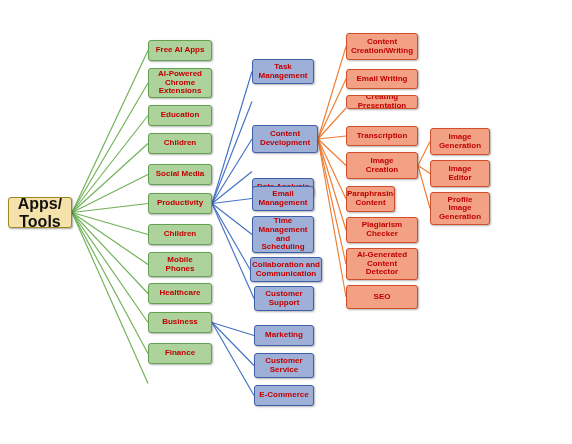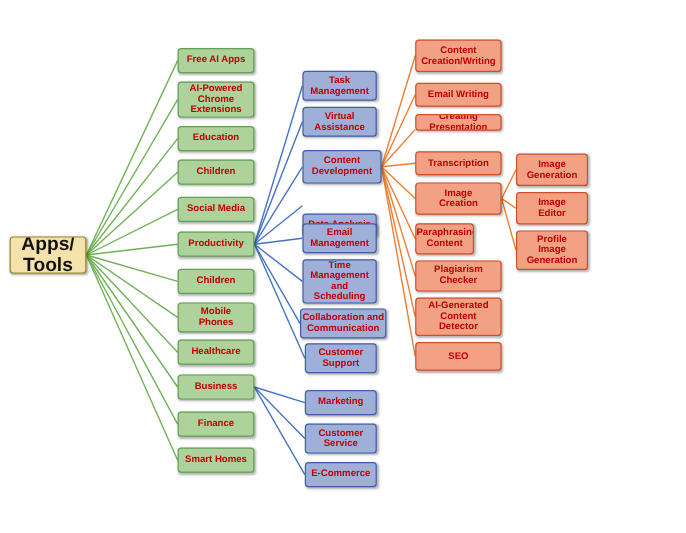--- a/index.html
+++ b/index.html
@@ -151,30 +151,23 @@
     </div>
     <div class="node green" style="left: 148px; top: 283px; width: 64px; height: 21px;">
       <span>Healthcare</span>
     </div>
     <div class="node green" style="left: 148px; top: 312px; width: 64px; height: 21px;">
       <span>Business</span>
     </div>
     <div class="node green" style="left: 148px; top: 343px; width: 64px; height: 21px;">
       <span>Finance</span>
     </div>
-    <div class="node green" style="left: 148px; top: 373px; width: 64px; height: 21px;">
-      <span>Smart Homes</span>
-    </div>
     <div class="node blue" style="left: 252px; top: 59px; width: 62px; height: 25px;">
       <span>Task
 Management</span>
-    </div>
-    <div class="node blue" style="left: 252px; top: 89px; width: 62px; height: 25px;">
-      <span>Virtual
-Assistance</span>
     </div>
     <div class="node blue" style="left: 252px; top: 125px; width: 66px; height: 28px;">
       <span>Content
 Development</span>
     </div>
     <div class="node blue" style="left: 252px; top: 178px; width: 62px; height: 19px;">
       <span>Data Analysis</span>
     </div>
     <div class="node blue" style="left: 252px; top: 186px; width: 62px; height: 25px;">
       <span>Email

